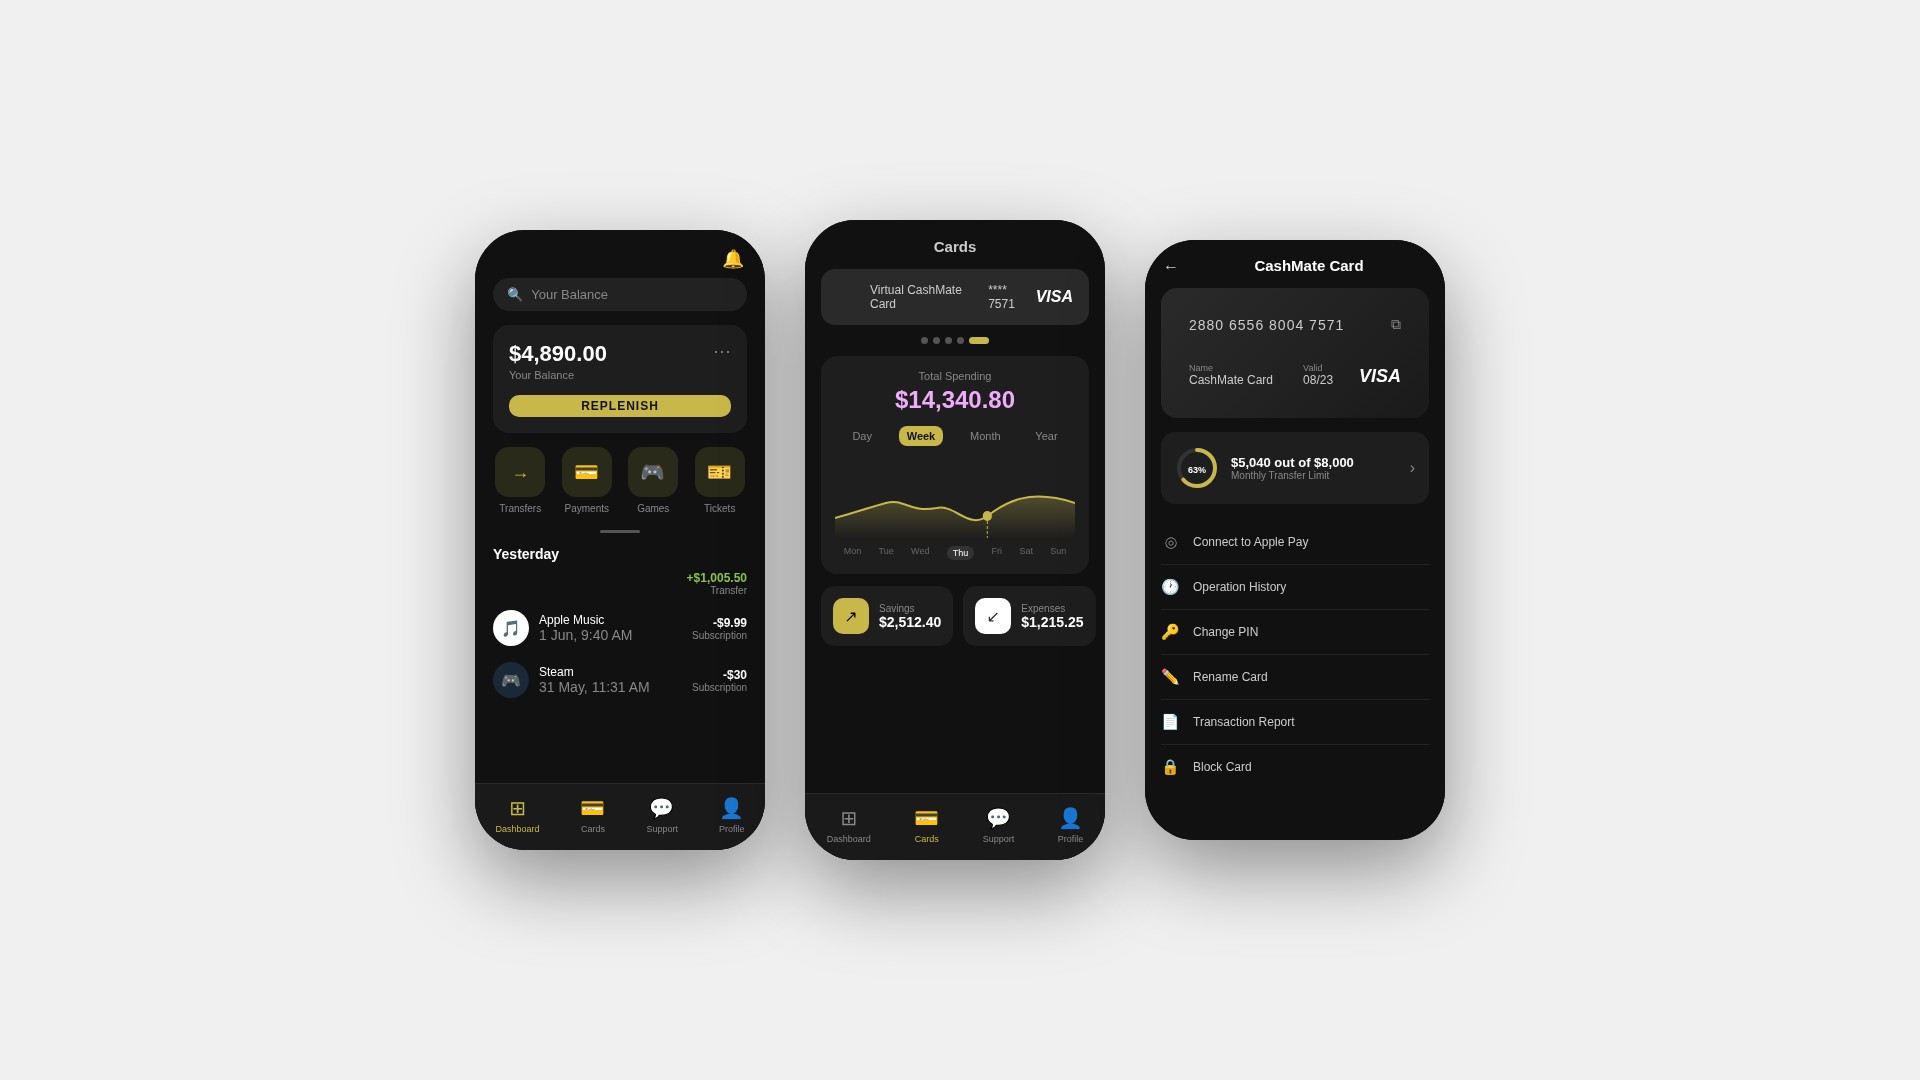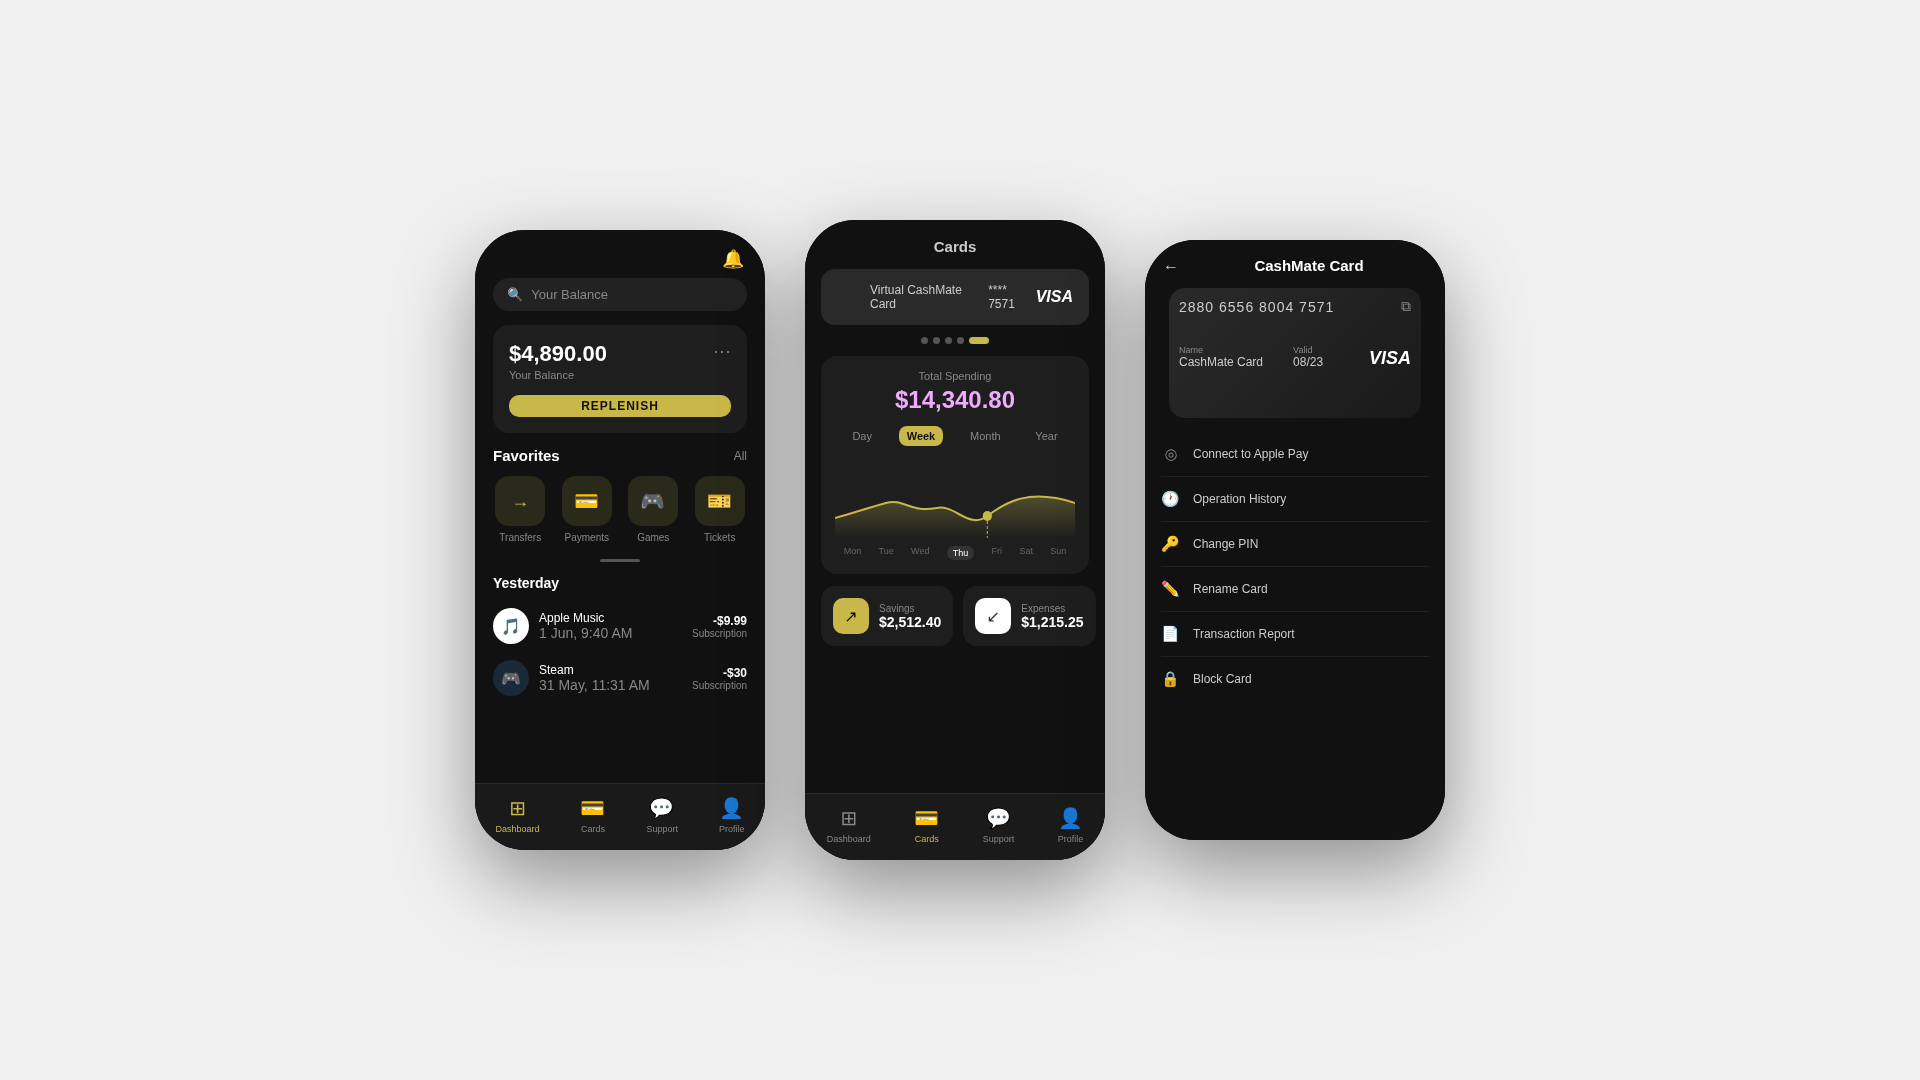--- a/index.html
+++ b/index.html
@@ -303,24 +303,24 @@
     .p3-header {
       display: flex;
       align-items: center;
       padding: 16px 18px 14px;
       gap: 12px;
     }
     .p3-back { color: #ccc; font-size: 16px; }
     .p3-title { color: #fff; font-size: 15px; font-weight: 600; flex: 1; text-align: center; }
 
     .p3-card-visual {
-      margin: 0 24px 14px;
+      margin: 0 16px 14px;
       background: linear-gradient(135deg, #2a2a2a, #1a1a1a);
       border-radius: 16px;
-      padding: 10px;
+      padding: 28px;
       position: relative;
       min-height: 130px;
     }
     .p3-card-number-row {
       display: flex;
       justify-content: space-between;
       align-items: center;
       margin-bottom: 30px;
     }
     .p3-card-number-text { color: #ccc; font-size: 14px; letter-spacing: 1px; }
@@ -406,24 +406,20 @@
 
       <div class="p1-balance-card">
         <div class="p1-balance-top">
           <span class="p1-balance-amount">$4,890.00</span>
           <span class="p1-dots">···</span>
         </div>
         <div class="p1-balance-label">Your Balance</div>
         <button class="p1-replenish-btn">REPLENISH</button>
       </div>
 
-      <div class="p1-favorites-header">
-        <span class="p1-favorites-title">Favorites</span>
-        <span class="p1-all-link">All</span>
-      </div>
 
       <div class="p1-favorites-grid">
         <div class="p1-fav-item">
           <div class="p1-fav-icon" style="font-size:18px; color:#c8b84a;">→</div>
           <span class="p1-fav-label">Transfers</span>
         </div>
         <div class="p1-fav-item">
           <div class="p1-fav-icon">💳</div>
           <span class="p1-fav-label">Payments</span>
         </div>
@@ -436,20 +432,26 @@
           <span class="p1-fav-label">Tickets</span>
         </div>
       </div>
 
       <div class="p1-divider"></div>
 
       <div class="p1-yesterday-header">
         <span class="p1-yesterday-title">Yesterday</span>
       </div>
 
+      <div class="p1-transaction-header">
+        <div>
+          <div class="p1-transaction-amount">+$1,005.50</div>
+          <div class="p1-transaction-type">Transfer</div>
+        </div>
+      </div>
 
       <div class="p1-transaction">
         <div class="p1-tx-icon">🎵</div>
         <div class="p1-tx-info">
           <div class="p1-tx-name">Apple Music</div>
           <div class="p1-tx-date">1 Jun, 9:40 AM</div>
         </div>
         <div class="p1-tx-right">
           <div class="p1-tx-amount">-$9.99</div>
           <div class="p1-tx-sub">Subscription</div>
@@ -608,20 +610,34 @@
             <div class="p3-meta-field">
               <div class="p3-meta-label">Valid</div>
               <div class="p3-meta-value">08/23</div>
             </div>
           </div>
           <span class="p3-visa-large">VISA</span>
         </div>
       </div>
 
 
+      <div class="p3-limit-card">
+        <div class="p3-progress-circle">
+          <svg viewBox="0 0 44 44">
+            <circle cx="22" cy="22" r="18" fill="none" stroke="#333" stroke-width="4"></circle>
+            <circle cx="22" cy="22" r="18" fill="none" stroke="#c8b84a" stroke-width="4" stroke-dasharray="71.6 113.1" stroke-linecap="round" transform="rotate(-90 22 22)"></circle>
+            <text x="22" y="27" text-anchor="middle" fill="#fff" font-size="9" font-weight="bold">63%</text>
+          </svg>
+        </div>
+        <div class="p3-limit-info">
+          <div class="p3-limit-amount">$5,040 out of $8,000</div>
+          <div class="p3-limit-label">Monthly Transfer Limit</div>
+        </div>
+        <span class="p3-chevron">›</span>
+      </div>
 
       <div class="p3-menu-items">
         <div class="p3-menu-item">
           <span class="p3-menu-icon">◎</span>
           <span class="p3-menu-label">Connect to Apple Pay</span>
         </div>
         <div class="p3-menu-item">
           <span class="p3-menu-icon">🕐</span>
           <span class="p3-menu-label">Operation History</span>
         </div>

